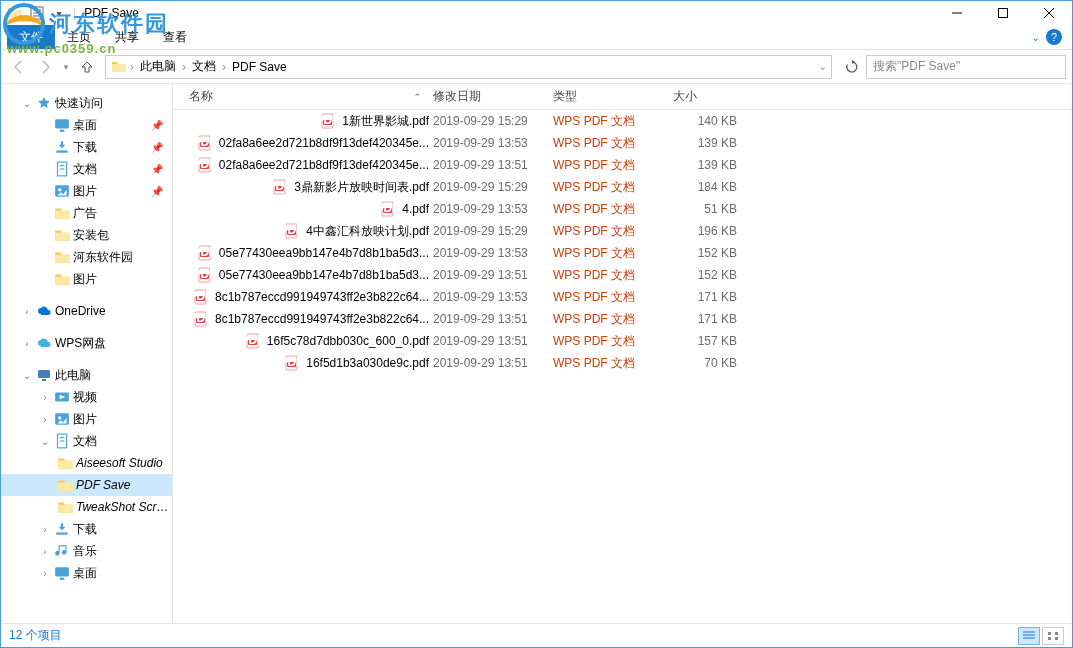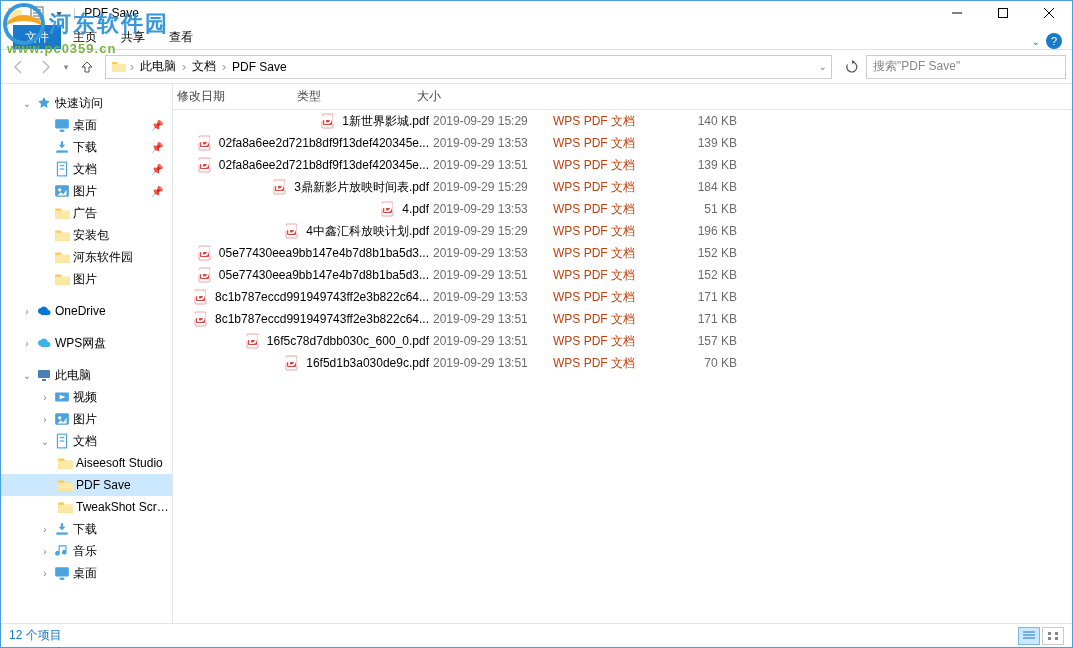--- a/index.html
+++ b/index.html
@@ -7,21 +7,21 @@
 
 
 .title-bar { height: 24px; display: flex; align-items: center; background: #fff; padding: 0 0 0 6px; }
 .title-bar .qat { display: flex; align-items: center; gap: 6px; }
 .title-bar .qat-icon { width: 16px; height: 16px; display: flex; align-items: center; justify-content: center; }
 .title-bar .title-text { margin-left: 8px; color: #000; }
 .title-bar .win-controls { margin-left: auto; display: flex; height: 24px; }
 .title-bar .win-btn { width: 46px; height: 24px; display: flex; align-items: center; justify-content: center; color: #000; }
 
 
-.ribbon { height: 25px; border-bottom: 1px solid #e1e1e1; display: flex; align-items: flex-end; padding-left: 12px; background: #fff; }
+.ribbon { height: 25px; border-bottom: 1px solid #e1e1e1; display: flex; align-items: center; padding-left: 6px; background: #fff; }
 .ribbon .file-tab { background: #1979ca; color: #fff; padding: 3px 12px; height: 24px; display: flex; align-items: center; }
 .ribbon .tab { padding: 3px 12px; height: 24px; display: flex; align-items: center; }
 .ribbon .right { margin-left: auto; display: flex; align-items: center; gap: 6px; padding-right: 10px; }
 .ribbon .chev { color: #1979ca; font-size: 10px; }
 .ribbon .help-icon { width: 16px; height: 16px; border-radius: 50%; background: #1979ca; color: #fff; display: flex; align-items: center; justify-content: center; font-size: 11px; }
 
 
 .nav-bar { height: 34px; border-bottom: 1px solid #e5e5e5; display: flex; align-items: center; padding: 4px 6px; gap: 2px; }
 .nav-btn { width: 24px; height: 24px; display: flex; align-items: center; justify-content: center; color: #999; }
 .nav-btn.active { color: #555; }
@@ -32,21 +32,21 @@
 .address-bar .addr-right { margin-left: auto; display: flex; align-items: center; gap: 2px; }
 .refresh-btn { width: 24px; height: 24px; display: flex; align-items: center; justify-content: center; color: #555; margin-left: 2px; }
 .search-box { width: 200px; height: 24px; border: 1px solid #ccc; display: flex; align-items: center; padding: 0 6px; color: #888; }
 
 
 .main { display: flex; height: calc(648px - 24px - 25px - 34px - 24px - 2px); }
 .sidebar { width: 172px; border-right: 1px solid #e5e5e5; overflow: hidden; padding-top: 8px; }
 .tree-item { height: 22px; display: flex; align-items: center; padding-left: 8px; gap: 3px; white-space: nowrap; overflow: hidden; }
 .tree-item.l1 { padding-left: 20px; }
 .tree-item.l2 { padding-left: 38px; }
-.tree-item.l3 { padding-left: 56px; }
+.tree-item.l3 { padding-left: 56px; font-style: italic; }
 .tree-item.selected { background: #cce8ff; }
 .tree-toggle { width: 12px; display: flex; justify-content: center; color: #888; font-size: 10px; }
 .tree-icon { width: 16px; height: 16px; display: flex; align-items: center; justify-content: center; flex-shrink: 0; }
 .tree-label { overflow: hidden; text-overflow: ellipsis; }
 .tree-pin { margin-left: auto; margin-right: 8px; color: #777; font-size: 10px; }
 .tree-spacer { height: 10px; }
 
 .content { flex: 1; display: flex; flex-direction: column; }
 .col-headers { height: 26px; border-bottom: 1px solid #e5e5e5; display: flex; align-items: center; color: #444; }
 .col-name { padding-left: 16px; width: 256px; display: flex; align-items: center; }
@@ -420,20 +420,24 @@
               <rect x="5" y="11" width="4" height="2" fill="#4aa3df"></rect>
             </svg>
           </span>
           <span class="tree-label">桌面</span>
         </div>
       </div>
   </div>
 
   <div class="content">
     <div class="col-headers">
+      <div class="col-name">
+        <span>名称</span>
+        <span class="sort">⌃</span>
+      </div>
       <div class="col-date"><span>修改日期</span></div>
       <div class="col-type"><span>类型</span></div>
       <div class="col-size"><span>大小</span></div>
     </div>
     <div class="file-list" id="file-list">
         <div class="file-row">
           <div class="fname">
             <span>
               <svg class="pdf-icon" width="16" height="16" viewBox="0 0 16 16">
                 <rect x="2" y="1" width="11" height="14" fill="#fff" stroke="#d44" stroke-width="0.5" rx="1"></rect>

